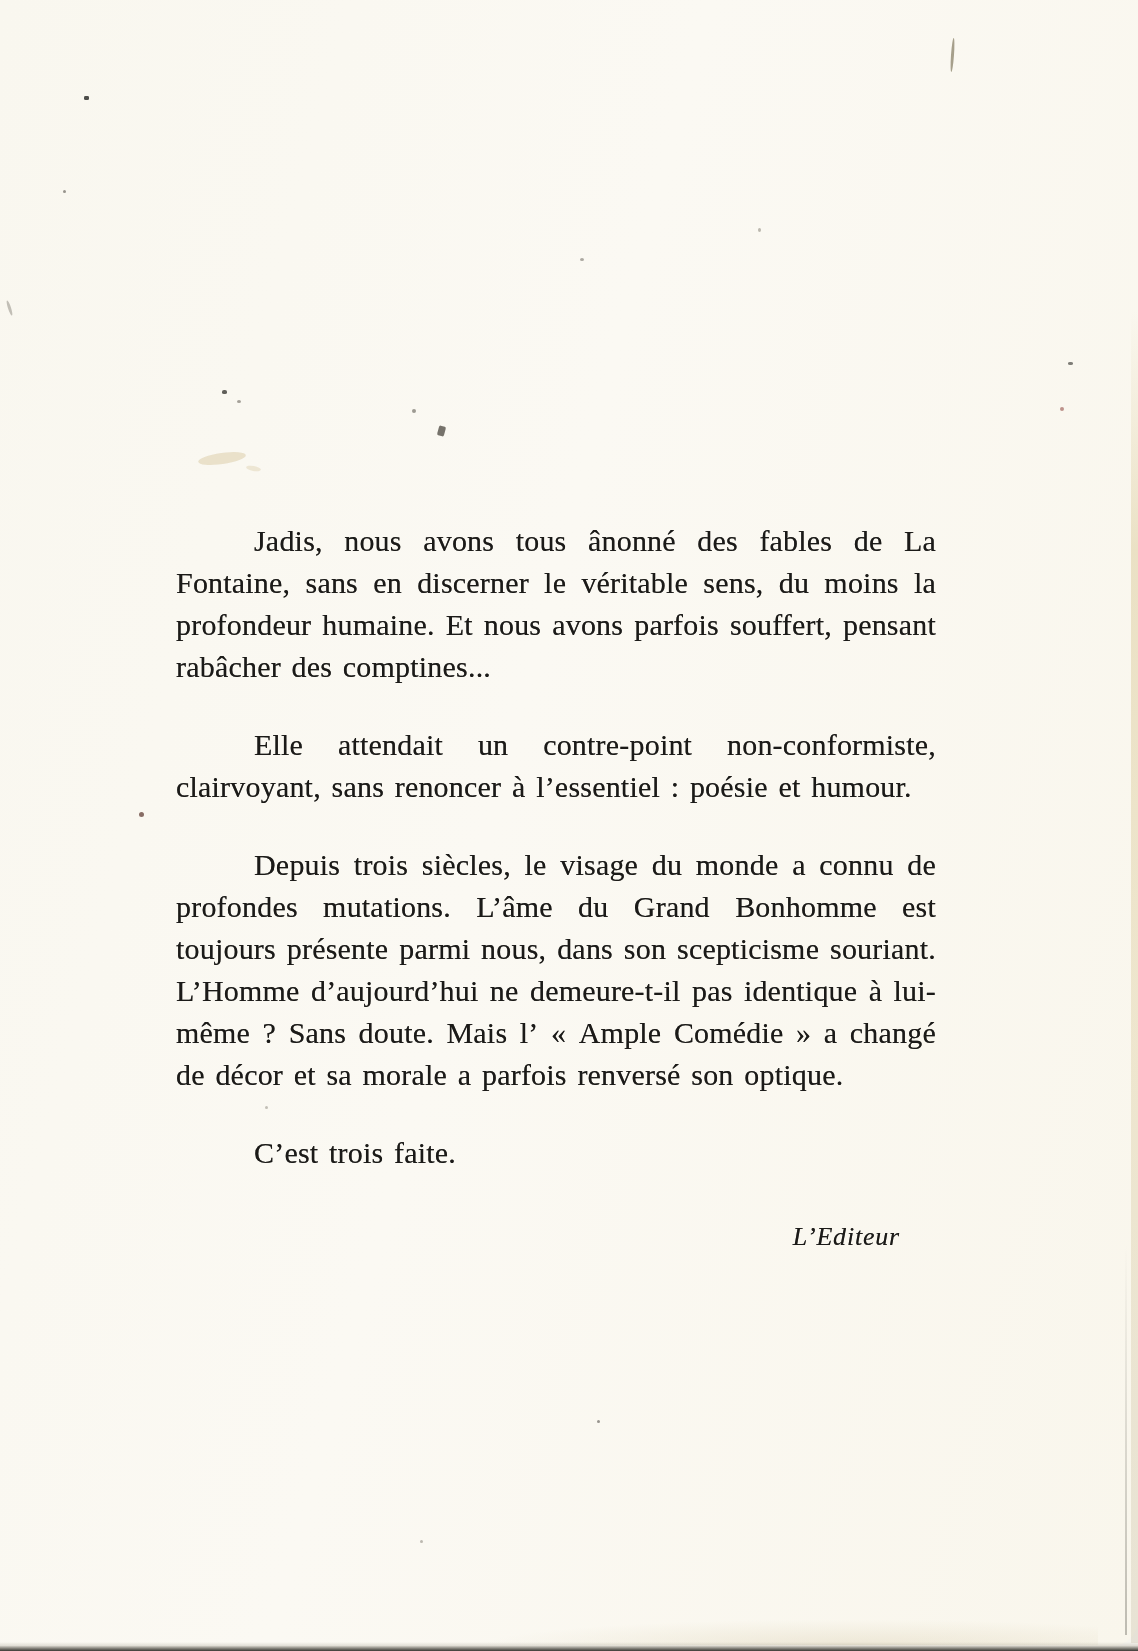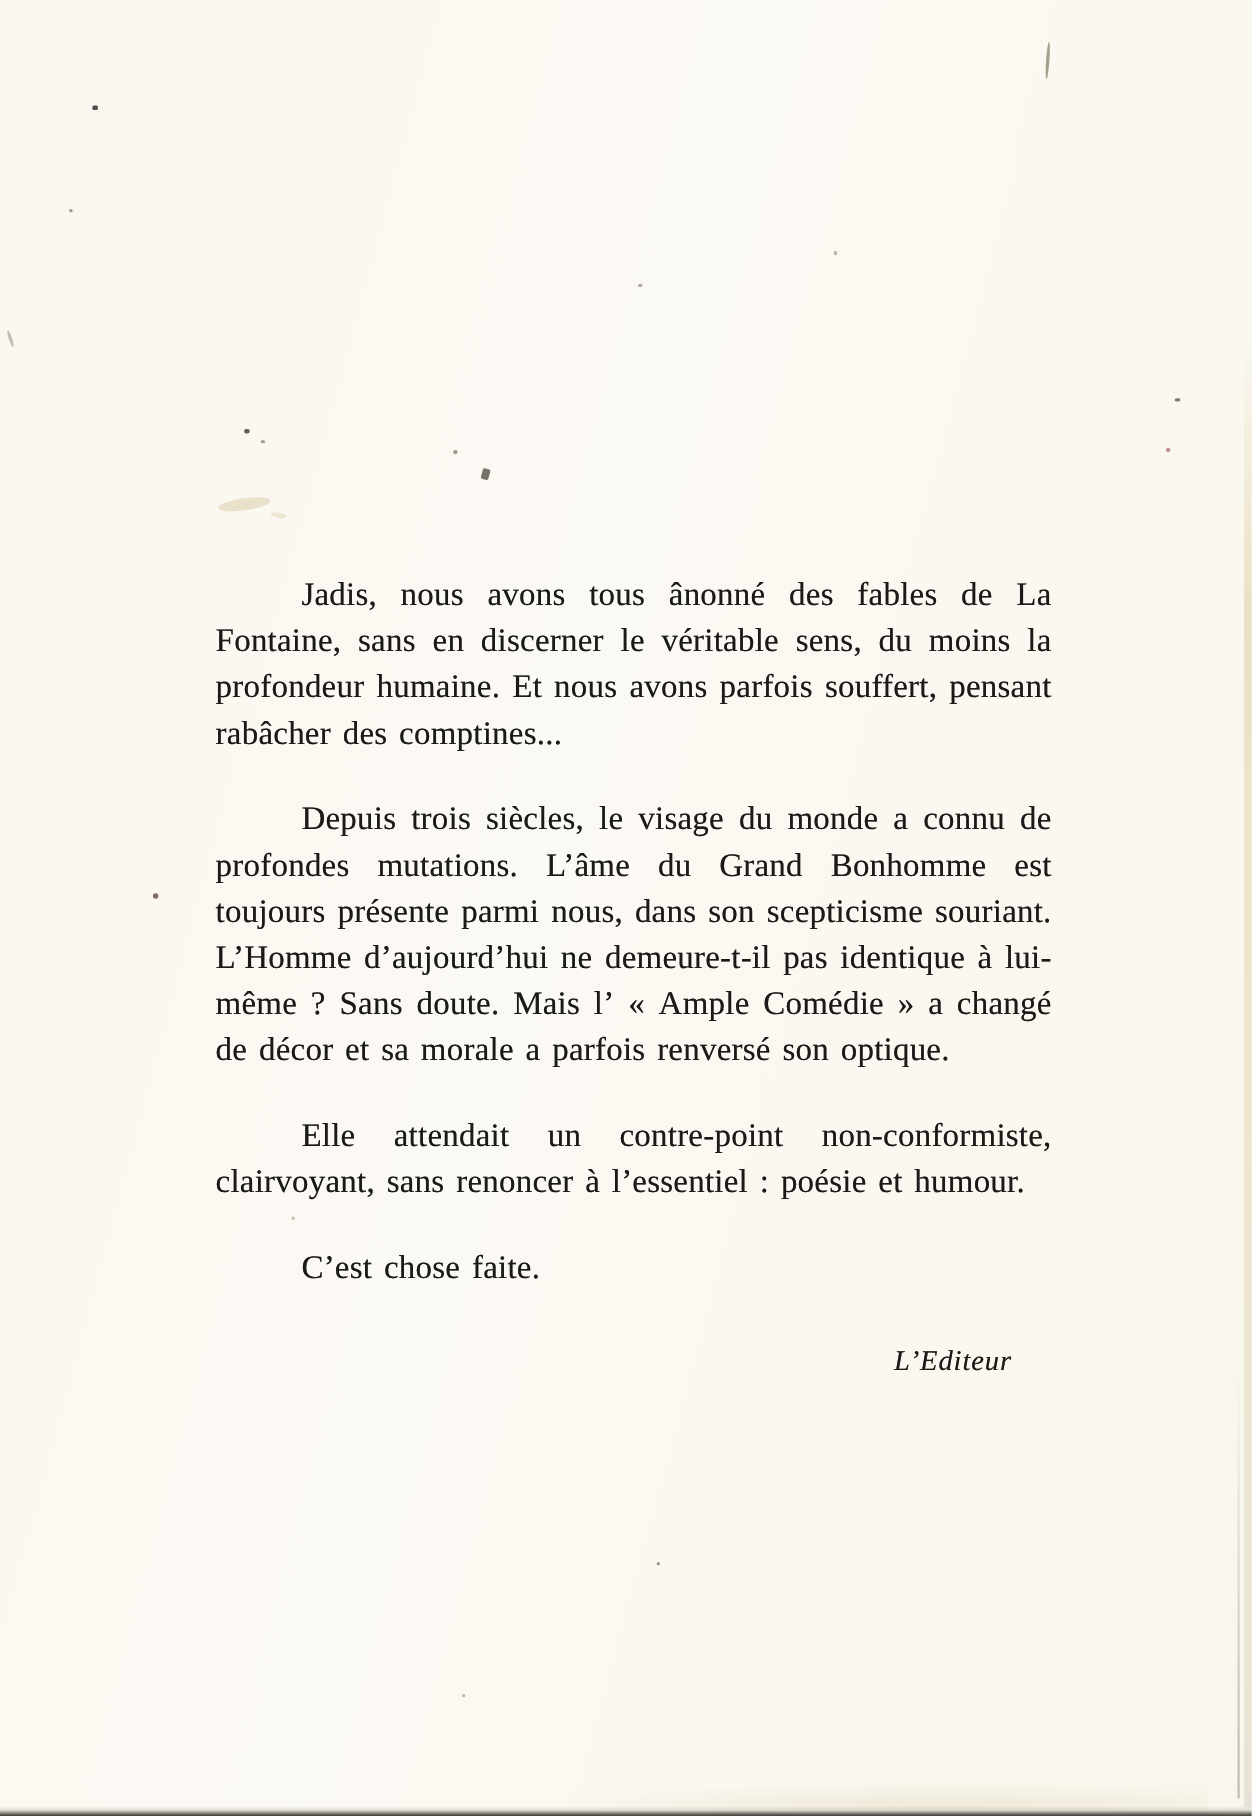--- a/index.html
+++ b/index.html
@@ -49,21 +49,21 @@
   
   .bottom-smudge {
     position: absolute;
     left: 480px; right: 40px; bottom: 6px; height: 26px;
     background: radial-gradient(ellipse at 60% 100%, rgba(205,190,150,0.28), rgba(205,190,150,0) 70%);
     pointer-events: none;
   }
   
   .text-block {
     position: absolute;
-    left: 196px; top: 520px; width: 760px;
+    left: 176px; top: 520px; width: 760px;
     font-size: 30px;
     line-height: 42px;
     color: #1b1a18;
     text-align: justify;
     word-spacing: 0.10em;
     letter-spacing: 0.2px;
     text-shadow: 0 0 0.6px rgba(25,24,22,0.65);
   }
   .text-block p {
     margin: 0 0 36px 0;
@@ -81,23 +81,23 @@
     position: absolute;
     pointer-events: none;
   }
 </style>
 </head>
 <body>
 
 <div class="sheet" style="background-color: rgb(250, 248, 241);">
   <div class="text-block" style="color: rgb(27, 26, 24);">
     <p>Jadis, nous avons tous ânonné des fables de La Fontaine, sans en discerner le véritable sens, du moins la profondeur humaine. Et nous avons parfois souffert, pensant rabâcher des comptines...</p>
+    <p>Elle attendait un contre-point non-conformiste, clairvoyant, sans renoncer à l’essentiel&nbsp;: poésie et humour.</p>
     <p>Depuis trois siècles, le visage du monde a connu de profondes mutations. L’âme du Grand Bonhomme est toujours présente parmi nous, dans son scepticisme souriant. L’Homme d’aujourd’hui ne demeure-t-il pas identique à lui-même&nbsp;? Sans doute. Mais l’&nbsp;«&nbsp;Ample Comédie&nbsp;» a changé de décor et sa morale a parfois renversé son optique.</p>
-    <p>Elle attendait un contre-point non-conformiste, clairvoyant, sans renoncer à l’essentiel&nbsp;: poésie et humour.</p>
-    <p>C’est chose faite.</p>
+    <p>C’est trois faite.</p>
     <div class="signature">L’Editeur</div>
   </div>
 </div>
 
 <div class="edge-right-tint"></div>
 <div class="edge-right-line"></div>
 <div class="bottom-smudge"></div>
 <div class="edge-bottom"></div>
 <div id="artifacts">
     <div class="speck" style="left: 951px; top: 38px; width: 3px; height: 34px; background: rgb(110, 100, 72); opacity: 0.6; border-radius: 50%; transform: rotate(4deg);"></div>

